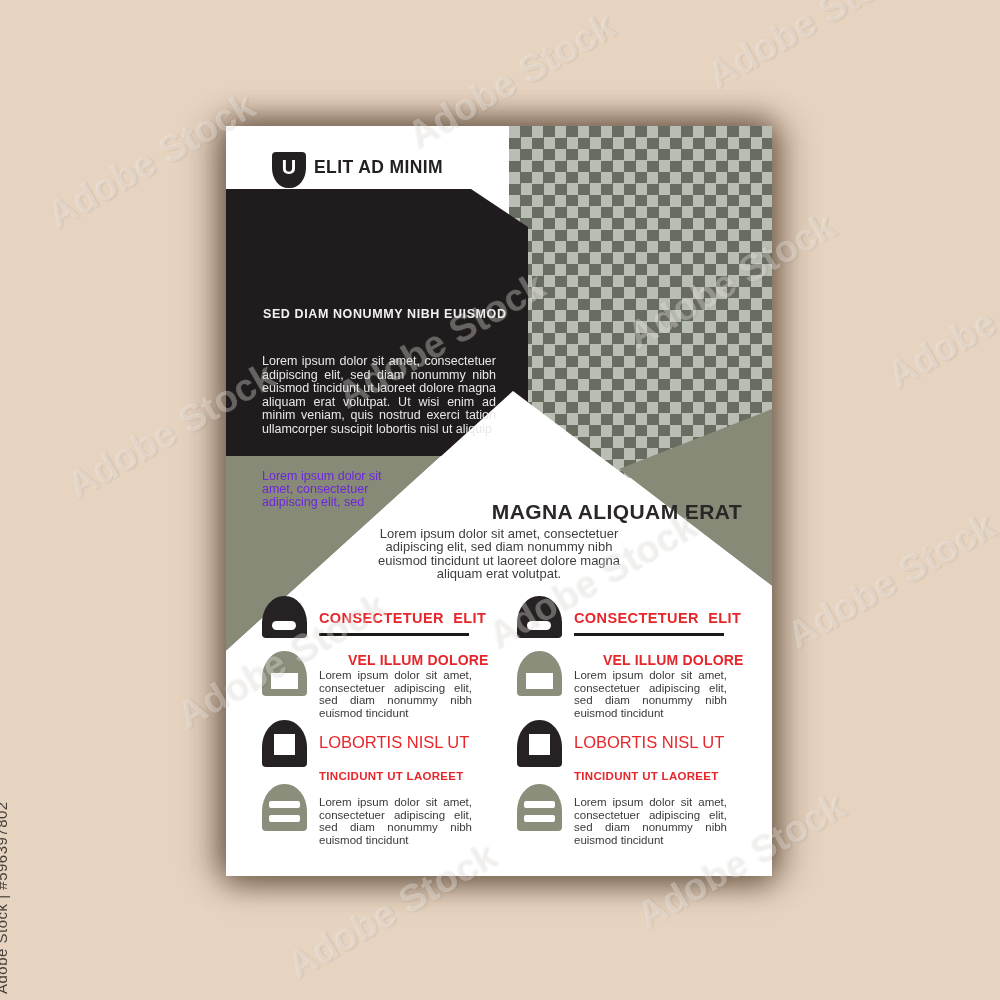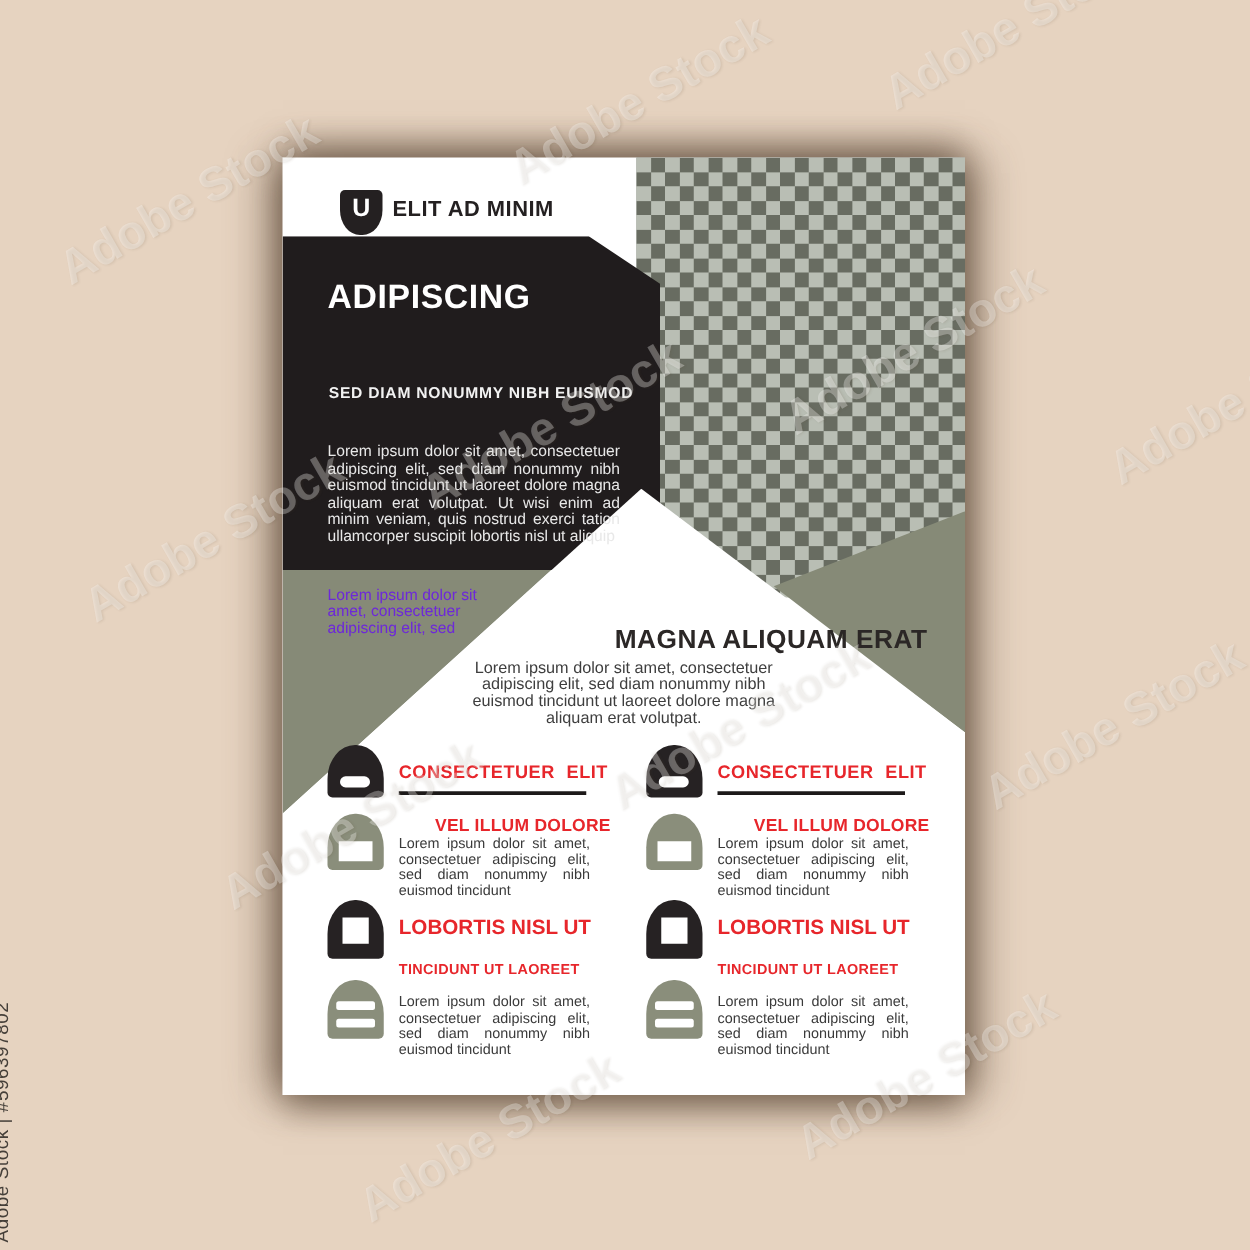--- a/index.html
+++ b/index.html
@@ -84,21 +84,21 @@
   .sq  {left:12px; top:14px; width:21px; height:21px;}
   .bar1{left:7px; top:17px; width:31px; height:7px; border-radius:2px;}
   .bar2{left:7px; top:31px; width:31px; height:7px; border-radius:2px;}
   .f-head1{position:absolute; left:57px; top:14px; color:#e7262b; font-size:14.5px;
            font-weight:800; letter-spacing:0.4px; word-spacing:5px;}
   .f-rule {position:absolute; left:57px; top:37px; width:150px; height:2.5px; background:#1d1a1a;}
   .f-head2{position:absolute; left:57px; top:56px; color:#e7262b; font-size:14px; font-weight:800; letter-spacing:0.2px;margin-left:29px;}
   .f-body {position:absolute; left:57px; width:153px; color:#3a3a3a;
            font-size:11.5px; line-height:12.5px; text-align:justify;}
   .f-body1{top:73px;} .f-body2{top:200px;}
-  .f-head3{position:absolute; left:57px; top:137px; color:#e7262b; font-size:16.5px; font-weight:700;}
+  .f-head3{position:absolute; left:57px; top:137px; color:#e7262b; font-size:16.5px; font-weight:400;}
   .f-sub  {position:absolute; left:57px; top:174px; color:#e7262b; font-size:11.5px; font-weight:800; letter-spacing:0.3px;}
 </style>
 </head>
 <body>
 
 <div class="stage">
 
   <div class="wm" style="left:40px;top:200px">Adobe Stock</div>
   <div class="wm" style="left:400px;top:120px">Adobe Stock</div>
   <div class="wm" style="left:700px;top:60px">Adobe Stock</div>
@@ -118,21 +118,20 @@
 
     <div class="shape checker"></div>
     <div class="shape olive-left"></div>
     <div class="shape olive-right"></div>
     <div class="shape black-panel"></div>
     <div class="shape mountain"></div>
 
     <div class="logo">U</div>
     <div class="brand">ELIT AD MINIM</div>
 
-    <div class="kicker">ADIPISCING</div>
     <div class="subtitle">SED DIAM NONUMMY NIBH EUISMOD</div>
     <div class="hero-body">Lorem ipsum dolor sit amet, consectetuer adipiscing elit, sed diam nonummy nibh euismod tincidunt ut laoreet dolore magna aliquam erat volutpat. Ut wisi enim ad minim veniam, quis nostrud exerci tation ullamcorper suscipit lobortis nisl ut aliquip</div>
 
     <div class="side-note">Lorem ipsum dolor sit amet, consectetuer adipiscing elit, sed</div>
 
     <div class="mid-head">MAGNA ALIQUAM ERAT</div>
     <div class="mid-body">Lorem ipsum dolor sit amet, consectetuer adipiscing elit, sed diam nonummy nibh euismod tincidunt ut laoreet dolore magna aliquam erat volutpat.</div>
 
     <div class="feat-col col-1">
       <div class="arch r1">

